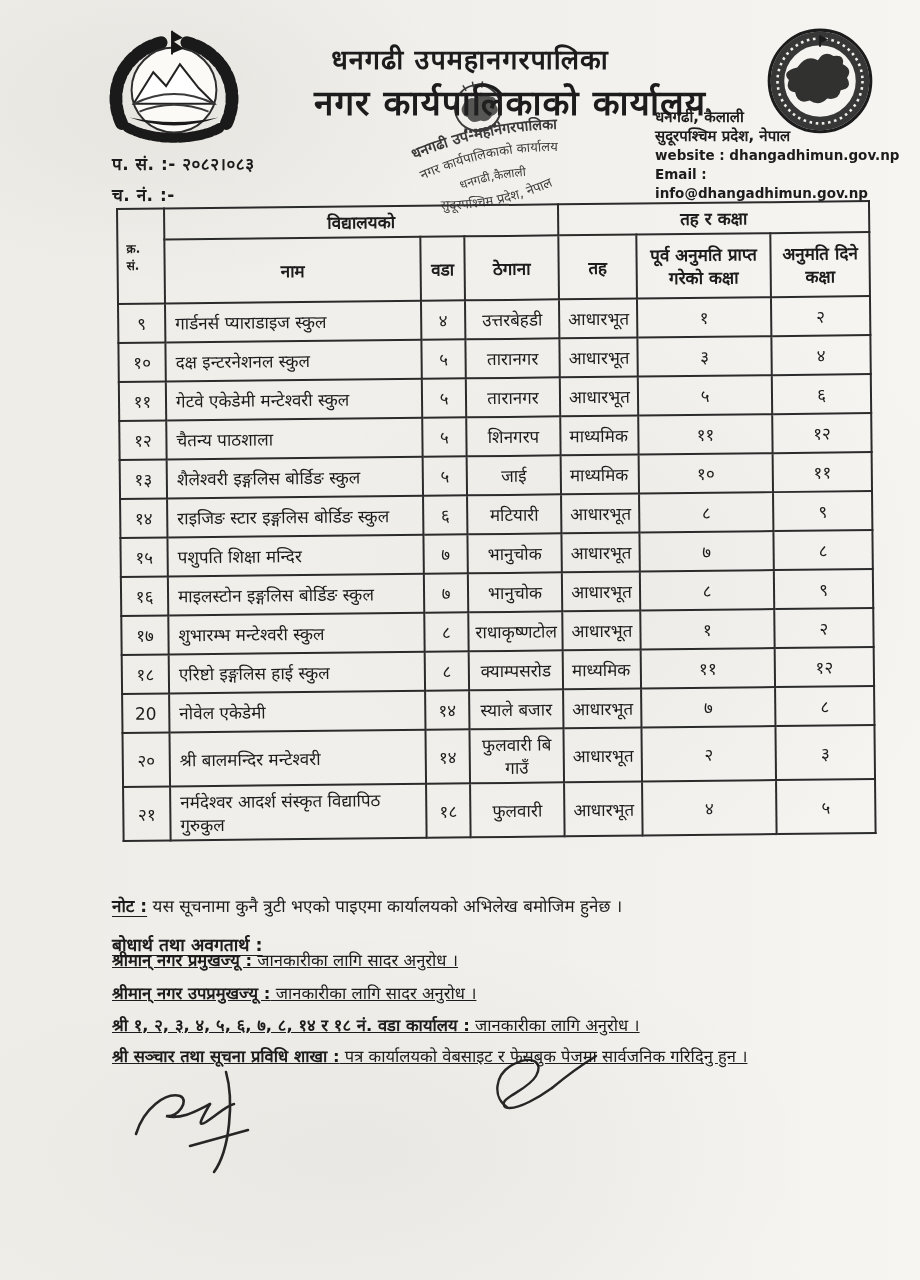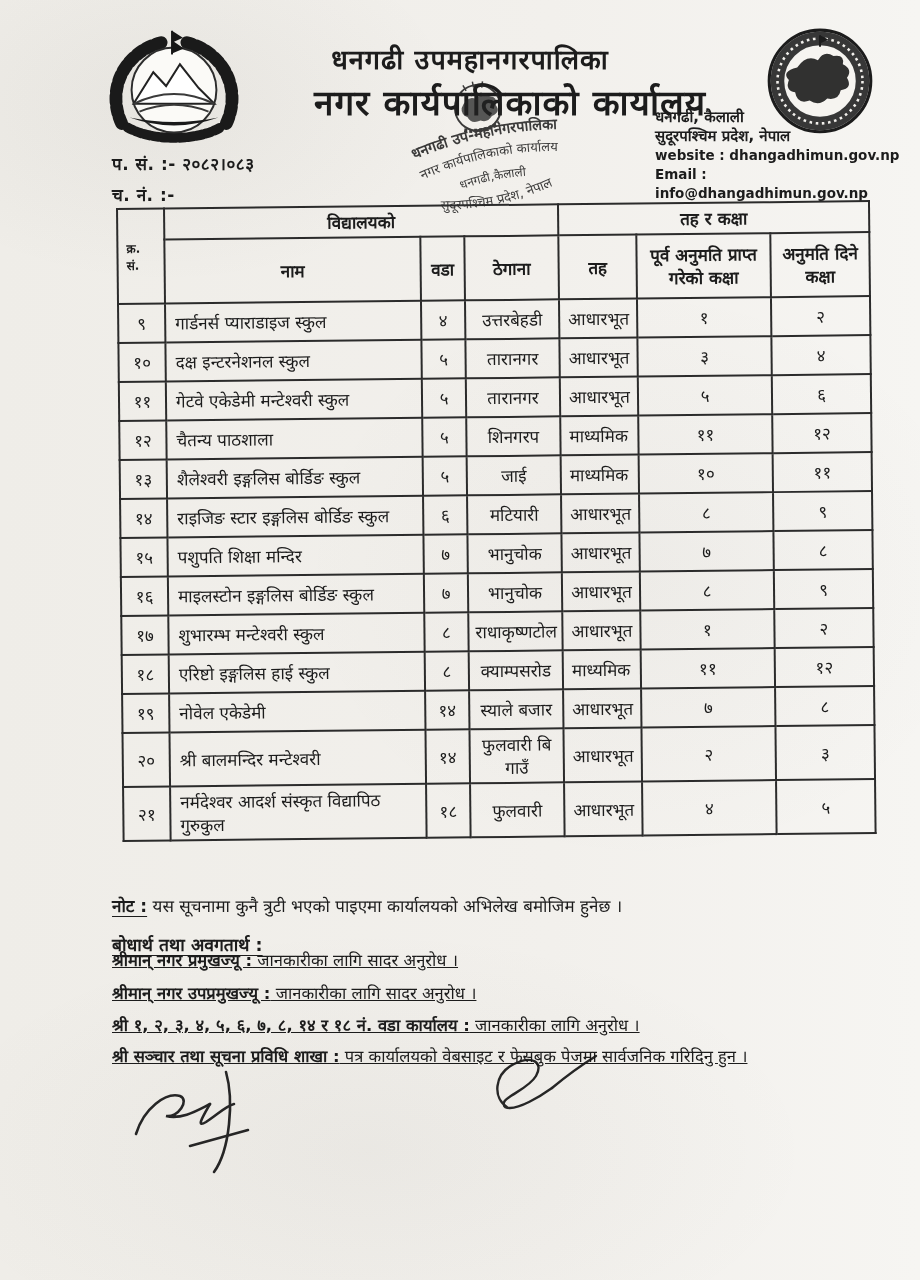--- a/index.html
+++ b/index.html
@@ -220,21 +220,21 @@
         <tr>
           <td class="c0">१८</td>
           <td class="c1">एरिष्टो इङ्गलिस हाई स्कुल</td>
           <td class="c2">८</td>
           <td class="c3">क्याम्पसरोड</td>
           <td class="c4">माध्यमिक</td>
           <td class="c5">११</td>
           <td class="c6">१२</td>
         </tr>
         <tr>
-          <td class="c0">१९</td>
+          <td class="c0">20</td>
           <td class="c1">नोवेल एकेडेमी</td>
           <td class="c2">१४</td>
           <td class="c3">स्याले बजार</td>
           <td class="c4">आधारभूत</td>
           <td class="c5">७</td>
           <td class="c6">८</td>
         </tr>
         <tr>
           <td class="c0">२०</td>
           <td class="c1">श्री बालमन्दिर मन्टेश्वरी</td>

